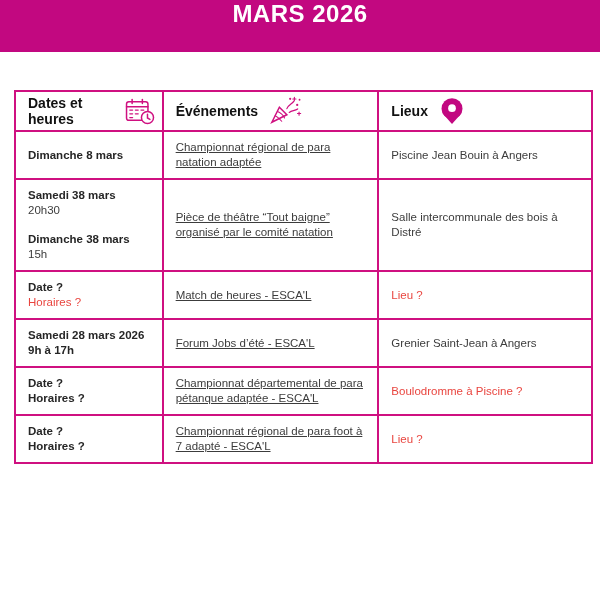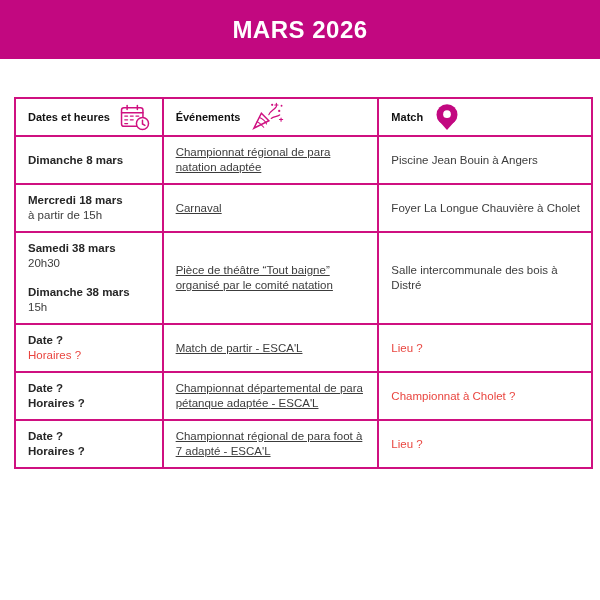--- a/index.html
+++ b/index.html
@@ -9,38 +9,38 @@
     --text:#3c3c3c;
   }
   *{box-sizing:border-box;}
   html,body{margin:0;padding:0;}
   body{
     width:600px;height:600px;background:#ffffff;
     font-family:"Liberation Sans", sans-serif;
     overflow:hidden;
   }
   .banner{
-    height:59px;background:var(--banner);
-    display:flex;align-items:center;justify-content:center;
+    height:52px;background:var(--banner);
+    display:flex;align-items:flex-start;justify-content:center;
   }
   .banner-title{
     color:#ffffff;font-size:24px;font-weight:bold;letter-spacing:.5px;margin:0;
   }
   table.events{
     border-collapse:collapse;table-layout:fixed;
     margin:38px 0 0 14px;width:579px;
   }
   th,td{
     border:2px solid var(--pink);
     vertical-align:middle;text-align:left;
     overflow:hidden;
   }
   th{
     height:33px;padding:3px 6px 3px 12px;
-    font-size:11px;color:#111111;background:#ffffff;
+    font-size:14px;color:#111111;background:#ffffff;
   }
   .hdr{display:flex;align-items:center;gap:10px;font-weight:bold;}
   td{
     font-size:11.5px;color:var(--text);
     padding:8px 10px 8px 12px;height:46px;background:#ffffff;
     line-height:15px;
   }
   .col-date{width:141px;}
   .col-event{width:206px;text-decoration:underline;}
   .col-place{width:204px;}
@@ -98,21 +98,21 @@
             <circle cx="23.5" cy="3" r="1.2" fill="#cf1080" stroke="none"></circle>
             <circle cx="31" cy="9.5" r="1.2" fill="#cf1080" stroke="none"></circle>
             <circle cx="33.5" cy="4" r="1" fill="#cf1080" stroke="none"></circle>
             <path d="M28 1.5 v3.4 M26.3 3.2 h3.4" stroke-width="1.2"></path>
             <path d="M33 17 v3.4 M31.3 18.7 h3.4" stroke-width="1.2"></path>
           </svg>
         </span>
       </th>
       <th>
         <span class="hdr">
-          <span>Match</span>
+          <span>Lieux</span>
           <svg viewBox="0 0 24 24" width="28" height="28">
             <circle cx="12" cy="10" r="9" fill="#c20880"></circle>
             <path d="M4.6 14.8 L12 23.2 L19.4 14.8 Z" fill="#c20880"></path>
             <circle cx="12" cy="9.6" r="3.3" fill="#ffffff"></circle>
           </svg>
         </span>
       </th>
     </tr>
   </thead>
   <tbody>
@@ -122,67 +122,67 @@
         </td>
     <td class="col-event">
       <span>Championnat régional de para natation adaptée</span>
     </td>
     <td class="col-place">
       <span>Piscine Jean Bouin à Angers</span>
     </td>
   </tr>
       <tr>
     <td class="col-date">
-          <div class="line bold">Mercredi 18 mars</div>
-          <div class="line">à partir de 15h</div>
-        </td>
-    <td class="col-event">
-      <span>Carnaval</span>
-    </td>
-    <td class="col-place">
-      <span>Foyer La Longue Chauvière à Cholet</span>
-    </td>
-  </tr>
-      <tr>
-    <td class="col-date">
           <div class="line bold">Samedi 38 mars</div>
           <div class="line">20h30</div>
           <div class="line spacer"></div>
           <div class="line bold">Dimanche 38 mars</div>
           <div class="line">15h</div>
         </td>
     <td class="col-event">
       <span>Pièce de théâtre “Tout baigne” organisé par le comité natation</span>
     </td>
     <td class="col-place">
       <span>Salle intercommunale des bois à Distré</span>
     </td>
   </tr>
       <tr>
     <td class="col-date">
           <div class="line bold red">Date ?</div>
           <div class="line red">Horaires ?</div>
         </td>
     <td class="col-event">
-      <span>Match de partir - ESCA'L</span>
+      <span>Match de heures - ESCA'L</span>
     </td>
     <td class="col-place">
       <span class="red">Lieu ?</span>
+    </td>
+  </tr>
+      <tr>
+    <td class="col-date">
+          <div class="line bold">Samedi 28 mars 2026</div>
+          <div class="line bold">9h à 17h</div>
+        </td>
+    <td class="col-event">
+      <span>Forum Jobs d’été - ESCA'L</span>
+    </td>
+    <td class="col-place">
+      <span>Grenier Saint-Jean à Angers</span>
     </td>
   </tr>
       <tr>
     <td class="col-date">
           <div class="line bold red">Date ?</div>
           <div class="line bold red">Horaires ?</div>
         </td>
     <td class="col-event">
       <span>Championnat départemental de para pétanque adaptée - ESCA'L</span>
     </td>
     <td class="col-place">
-      <span class="red">Championnat à Cholet ?</span>
+      <span class="red">Boulodromme à Piscine ?</span>
     </td>
   </tr>
       <tr>
     <td class="col-date">
           <div class="line bold red">Date ?</div>
           <div class="line bold red">Horaires ?</div>
         </td>
     <td class="col-event">
       <span>Championnat régional de para foot à 7 adapté - ESCA'L</span>
     </td>

